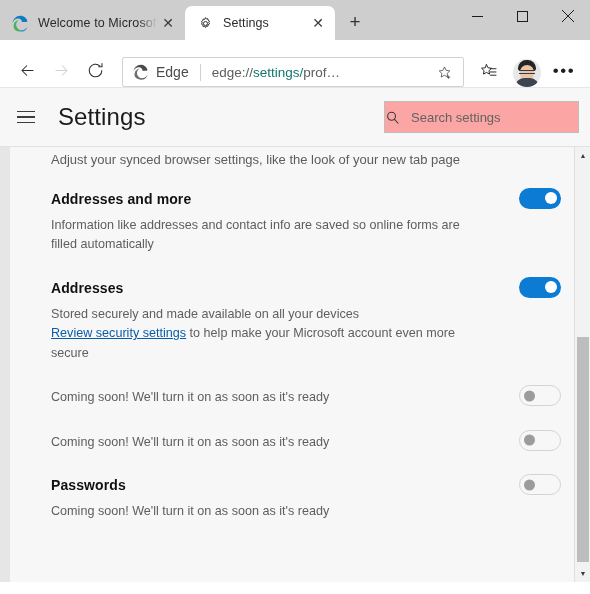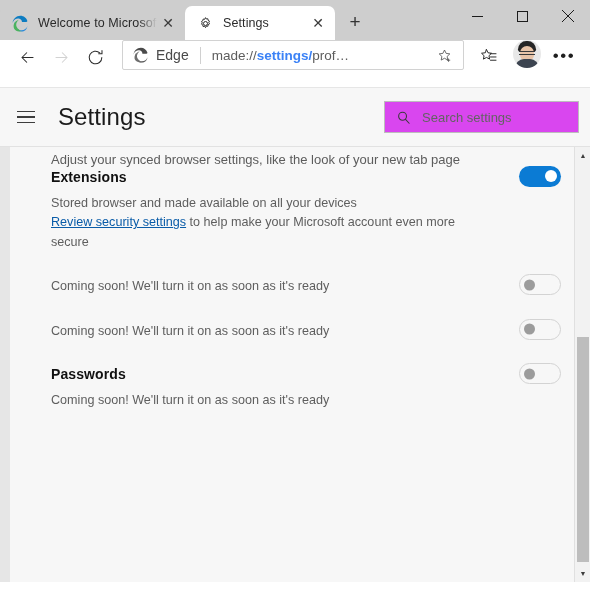--- a/index.html
+++ b/index.html
@@ -79,21 +79,21 @@
     width: 45px; height: 32px;
     display: flex; align-items: center; justify-content: center;
     color: #1c1c1c;
   }
 
   
   .toolbar {
     height: 48px;
     background: #ffffff;
     display: flex;
-    align-items: flex-start;
+    align-items: flex-end;
     padding: 0 10px;
     border-bottom: 1px solid #e6e6e6;
   }
   .navbtn {
     width: 34px; height: 34px;
     display: flex; align-items: center; justify-content: center;
     border-radius: 3px;
     flex: 0 0 34px;
   }
   .navbtn.disabled { opacity: .38; }
@@ -123,21 +123,21 @@
     flex: 0 0 1px;
   }
   .omni-url {
     flex: 1 1 auto;
     font-size: 13.5px;
     color: #5d5d5d;
     white-space: nowrap;
     overflow: hidden;
     min-width: 0;
   }
-  .omni-url b { color: #3b82f6; font-weight: 700; }
+  .omni-url b { color: #0f766e; font-weight: 400; }
   .omni-star {
     width: 26px; height: 26px;
     flex: 0 0 26px;
     display: flex; align-items: center; justify-content: center;
     color: #4c4c4c;
   }
 
   .tbbtn {
     width: 32px; height: 32px;
     flex: 0 0 32px;
@@ -210,25 +210,24 @@
   .page-title {
     font-size: 24px;
     font-weight: 400;
     color: #1b1b1b;
     letter-spacing: .1px;
     flex: 1 1 auto;
   }
   .searchbox {
     width: 195px;
     height: 32px;
-    background: #d946ef;
+    background: #fca5a5;
     border: 1px solid #bdbdbd;
     display: flex;
     align-items: center;
-    padding-left: 11px;
     flex: 0 0 195px;
   }
   .search-icon { width: 15px; height: 15px; flex: 0 0 15px; margin-right: 11px; color: #3b3b3b; }
   .search-input {
     border: 0;
     outline: 0;
     font-family: "Liberation Sans", sans-serif;
     font-size: 13px;
     color: #202020;
     background: transparent;
@@ -419,21 +418,21 @@
   <div class="omnibox">
     <span class="omni-brand-icon">
       <svg width="16" height="16" viewBox="0 0 32 32">
         <path d="M29 20.5c-1.2 4.6-5.6 8.2-11.3 8.2-7 0-12.5-5-12.5-11.4 0-2.6 1.1-5 2.3-6.3-2.4 2-3.5 5-3.5 8C4 26 11 31 18 31c5.4 0 10-3.2 11-10.5z" fill="#585858"></path>
         <path d="M13.2 27.2c-1.8-1-3.3-2.6-4.2-4.6-2.4-5.3 0-11.2 4.5-13.7-1.8.2-3.8 1-5.6 2.4C4.4 14 3 17.6 3 20.8c0 1.6.3 3.1.8 4.4 2 3.3 5.5 5.5 9.6 5.8 2 .1 4-.2 5.5-.8-2.1.1-4.2-.3-5.7-3z" fill="#6e6e6e"></path>
         <path d="M28.9 11.3C27.2 5.6 22 1.5 15.8 1.5 8 1.5 1.6 7.6 1.1 15.3c.6-3 2.4-5.7 5-7.3 3.6-2.3 8.3-1.5 10.7.7 1.4 1.3 2 2.9 2 4.6h6.9c1.6 0 3.2-.7 3.2-2z" fill="#4a4a4a"></path>
       </svg>
     </span>
     <span class="omni-brand-text">Edge</span>
     <span class="omni-sep"></span>
-    <span class="omni-url"><span>made://</span><b>settings/</b><span>prof…</span></span>
+    <span class="omni-url"><span>edge://</span><b>settings/</b><span>prof…</span></span>
     <span class="omni-star">
       <svg width="15" height="15" viewBox="0 0 24 24" fill="none" stroke="#4c4c4c" stroke-width="1.3" stroke-linejoin="round">
         <path d="M12 3.2l2.6 5.4 5.9.8-4.3 4.1 1.1 5.8-5.3-2.9-5.3 2.9 1.1-5.8-4.3-4.1 5.9-.8z"></path>
         <path d="M18.5 17.5v4M16.5 19.5h4" stroke-linecap="round"></path>
       </svg>
     </span>
   </div>
 
   <div class="tbbtn">
     <svg width="19" height="19" viewBox="0 0 24 24" fill="none" stroke="#2b2b2b" stroke-width="1.25" stroke-linejoin="round" stroke-linecap="round">
@@ -472,24 +471,29 @@
   </div>
 </div>
 
 <div class="content-wrap">
   <div class="gutter"></div>
 
   <div class="content">
 
     <div class="cut-line">Adjust your synced browser settings, like the look of your new tab page</div>
 
+    <div class="setting-row first">
+      <div class="setting-name">Addresses and more</div>
+      <div class="setting-desc">Information like addresses and contact info are saved so online forms are filled automatically</div>
+      <span class="toggle on"></span>
+    </div>
 
     <div class="setting-row">
-      <div class="setting-name">Extensions</div>
-      <div class="setting-desc">Stored browser and made available on all your devices</div>
+      <div class="setting-name">Addresses</div>
+      <div class="setting-desc">Stored securely and made available on all your devices</div>
       <div class="setting-desc"><a href="#">Review security settings</a><span> to help make your Microsoft account even more secure</span></div>
       <span class="toggle on"></span>
     </div>
 
     <div class="setting-row">
       <div class="setting-desc">Coming soon! We'll turn it on as soon as it's ready</div>
       <span class="toggle off"></span>
     </div>
 
     <div class="setting-row">

